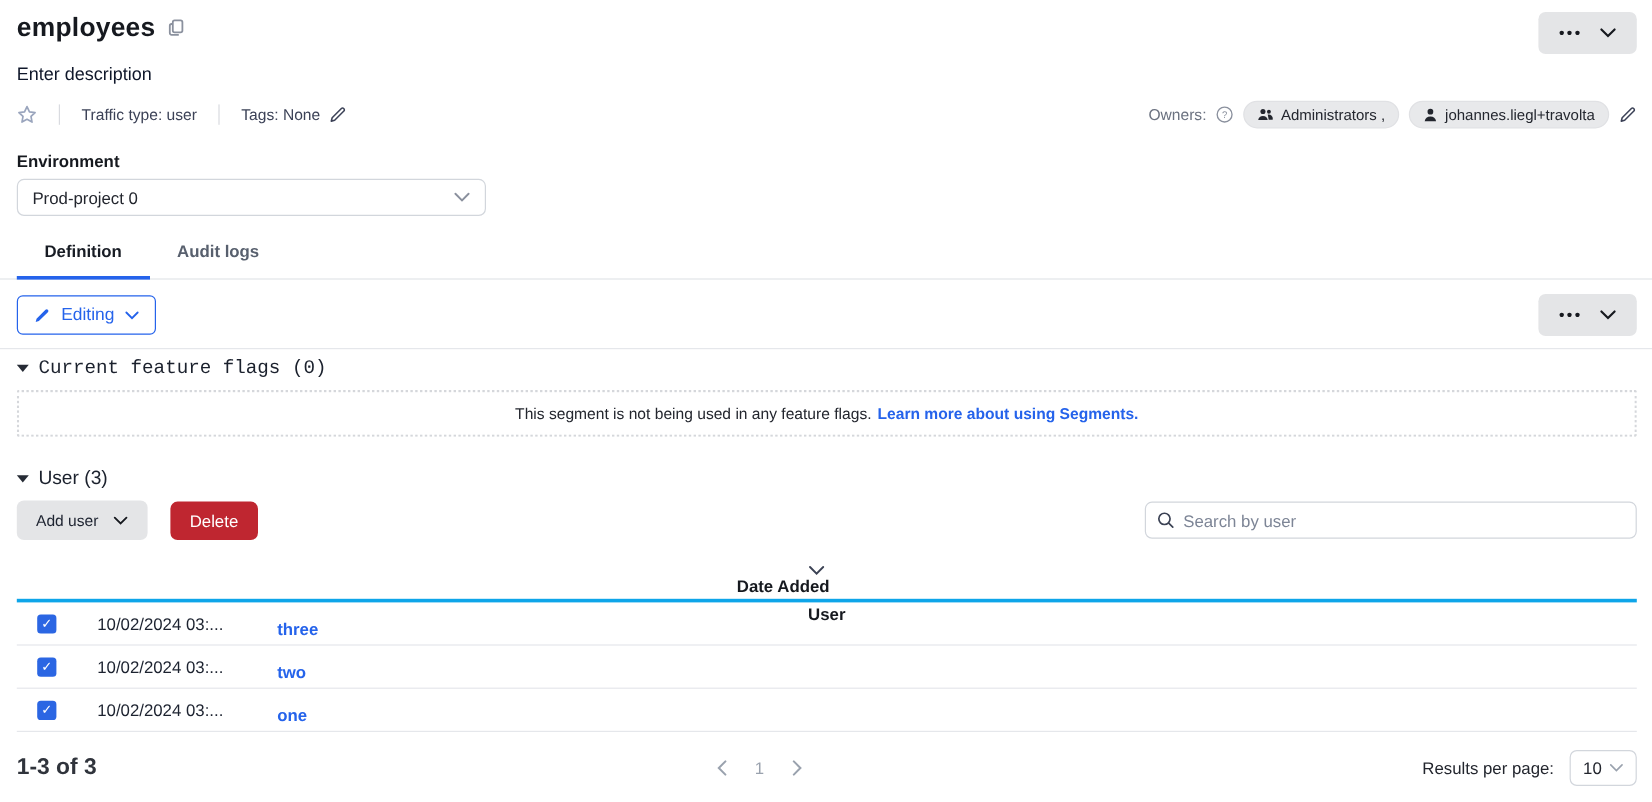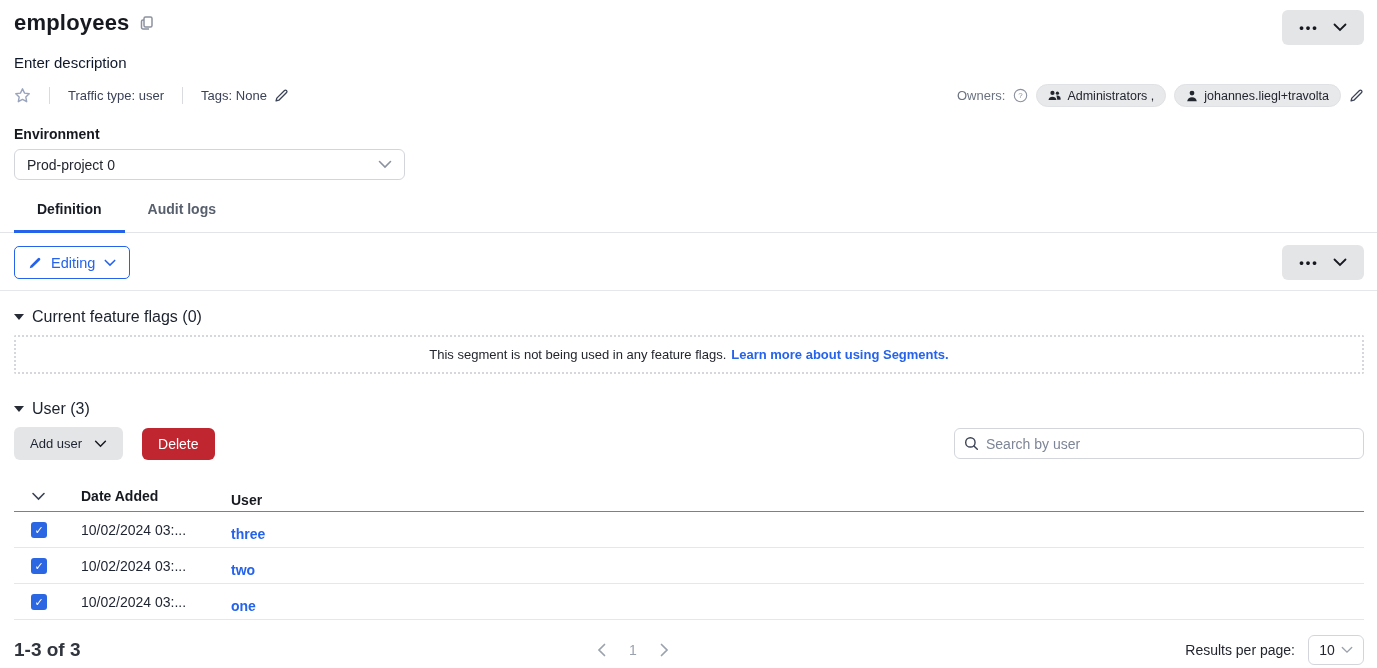--- a/index.html
+++ b/index.html
@@ -43,41 +43,41 @@
   .editing-btn { display:inline-flex; align-items:center; gap:9px; height:33px; padding:0 13px;
                  background:#fff; border:1px solid #2563eb; border-radius:5px; color:#2563eb;
                  font-size:14.5px; font-weight:500; cursor:pointer; }
   .hr-full { margin-top:10px; border:none; border-top:1px solid #e5e7eb; }
 
   
   .section-head { display:flex; align-items:center; gap:8px; cursor:pointer; }
   .tri { width:0; height:0; border-left:5px solid transparent; border-right:5px solid transparent;
          border-top:6px solid #262b35; }
   .section-title { font-size:16px; color:#1b212d; }
-  .ff-head { margin-top:17px; }
+  .ff-head { margin-top:7px;font-family:Liberation Mono, monospace; }
   .dotted-box { margin-top:9px; border:2px dotted #d5d7db; border-radius:2px; height:39px;
                 display:flex; align-items:center; justify-content:center; font-size:13px; color:#23262e; }
   .dotted-box a { color:#2563eb; font-weight:700; text-decoration:none; margin-left:5px; cursor:pointer; }
 
   .user-head { margin-top:26px; }
   .user-toolbar { margin-top:9px; display:flex; align-items:center; }
   .adduser-btn { display:inline-flex; align-items:center; gap:12px; height:33px; padding:0 16px;
                  background:#e4e5e7; border:none; border-radius:6px; font-size:13px; color:#1d2330; cursor:pointer; }
   .delete-btn { margin-left:19px; height:32px; padding:0 16px; background:#bf2630; border:none;
                 border-radius:6px; color:#ffffff; font-size:14px; cursor:pointer; }
   .search-box { margin-left:auto; width:410px; height:31px; border:1px solid #d2d6dc; border-radius:6px;
                 display:flex; align-items:center; padding:0 9px; gap:7px; background:#fff; }
   .search-box input { border:none; outline:none; flex:1; font-size:14px; color:#23262e;
                       font-family:inherit; background:transparent; }
   .search-box input::placeholder { color:#7d8596; }
 
   
   .table { margin-top:21px; }
   .trow { display:flex; align-items:center; height:36px; border-bottom:1px solid #e5e7eb; }
-  .trow.head { height:31px; border-bottom:1px solid #0ea5e9; }
+  .trow.head { height:31px; border-bottom:3px solid #0ea5e9;flex-direction:column; }
   .c-check { width:67px; padding-left:17px; display:flex; align-items:center; }
   .c-date { width:150px; font-size:14px; color:#1d2330; }
   .c-user { flex:1; font-size:14px;margin-top:8px; }
   .head .c-date, .head .c-user { font-weight:700; color:#16191f; }
   .c-user a { color:#2563eb; font-weight:700; text-decoration:none; cursor:pointer; }
   .checkbox { width:16px; height:16px; background:#2b66e3; border-radius:3px; position:relative; cursor:pointer; }
   .checkbox::after { content:"✓"; position:absolute; left:0; top:0; width:16px; height:16px;
                      color:#fff; font-size:11px; line-height:16px; text-align:center; }
 
   

